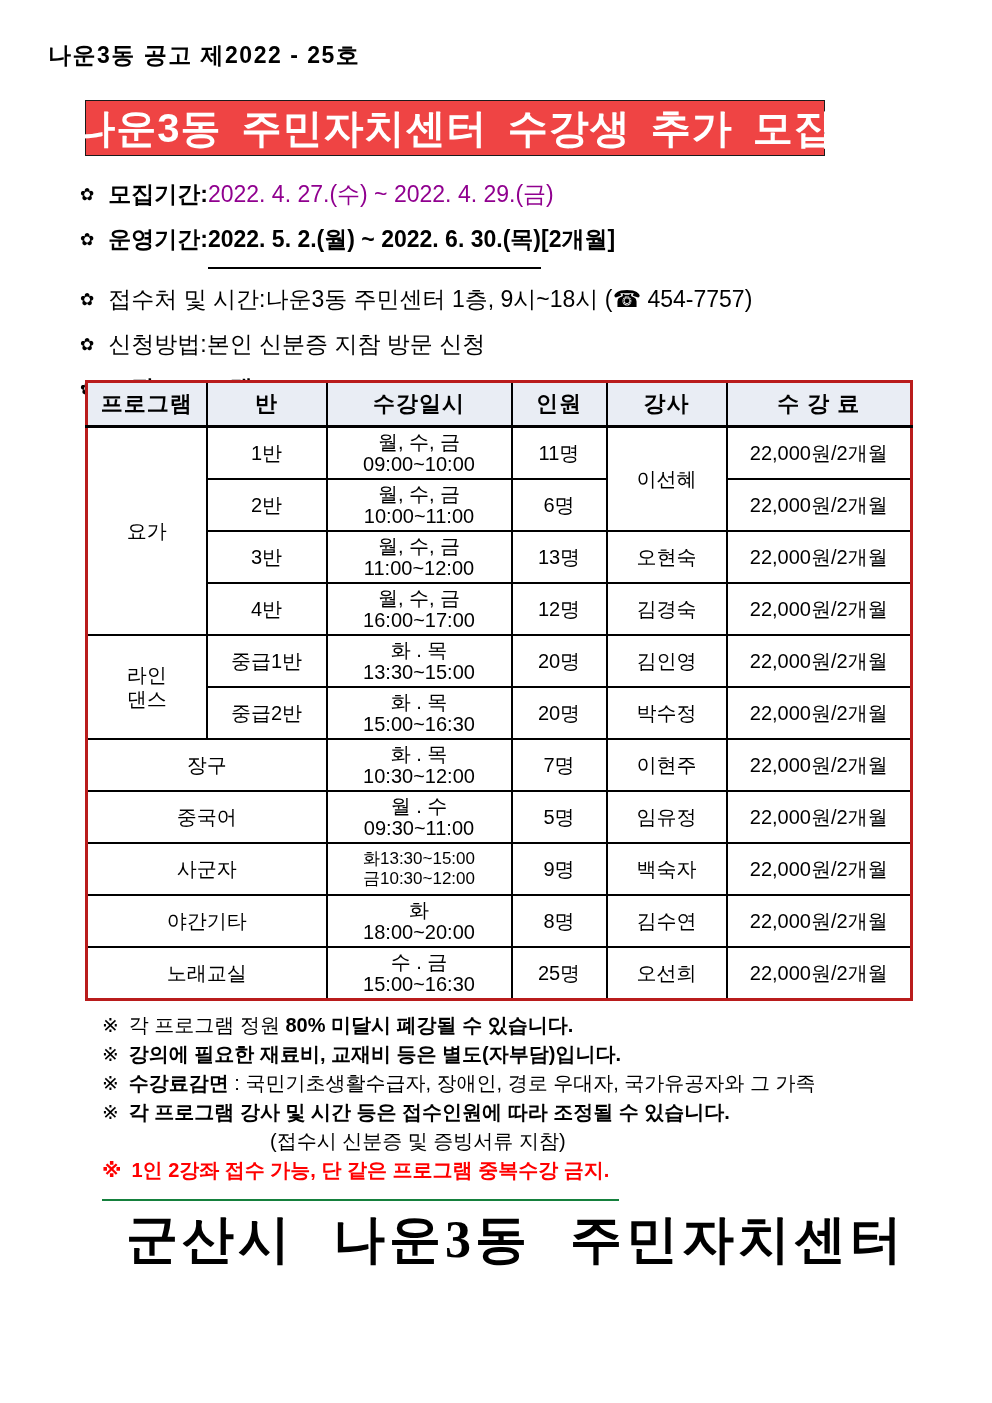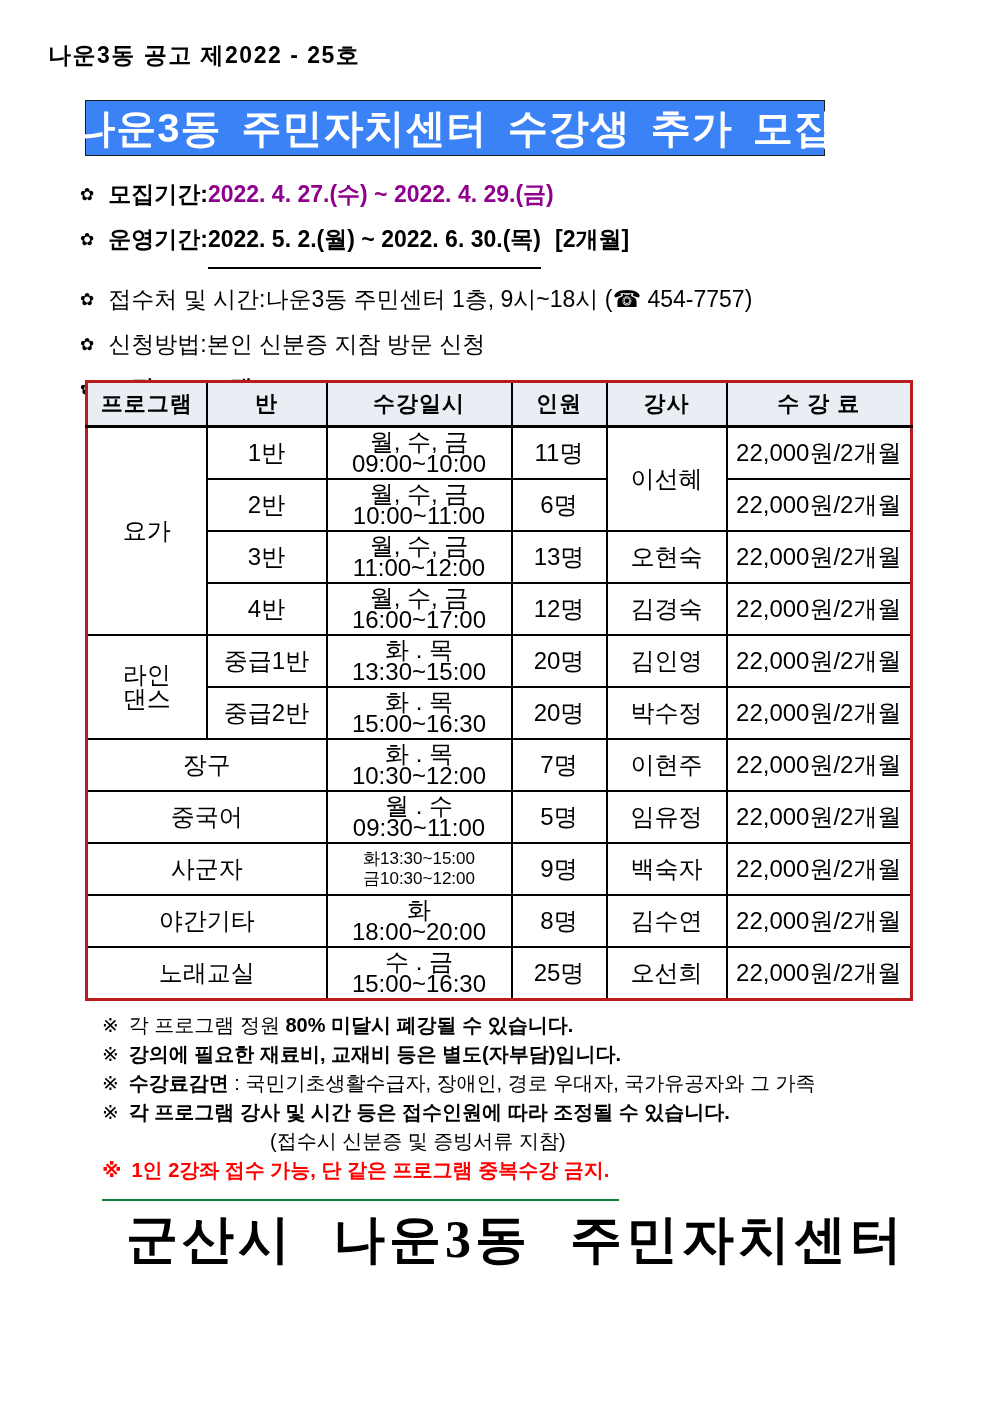--- a/index.html
+++ b/index.html
@@ -12,56 +12,56 @@
 
   
   .notice-no{
     position:absolute;left:48px;top:40px;
     font-size:23px;font-weight:bold;letter-spacing:1.5px;white-space:nowrap;
   }
 
   
   .banner{
     position:absolute;left:85px;top:100px;width:740px;height:56px;
-    background:#3b82f6;border:1px solid #1b1b1b;box-sizing:border-box;
+    background:#ef4444;border:1px solid #1b1b1b;box-sizing:border-box;
     display:flex;align-items:center;justify-content:center;
   }
   .banner .banner-text{
     color:#ffffff;font-weight:bold;font-size:40px;
     letter-spacing:1px;word-spacing:8px;white-space:nowrap;
   }
 
   
   .bullets{position:absolute;left:80px;top:181px;width:880px;}
   .b-line{display:flex;align-items:baseline;white-space:nowrap;font-size:23px;line-height:26px;}
   .b-line .flower{font-size:17px;margin-right:14px;position:relative;top:-2px;}
   .b1{margin-bottom:16px;}
   .b2{margin-bottom:17px;}
   .b3{margin-bottom:16px;}
   .b4{margin-bottom:15px;}
   .lbl-bold{font-weight:bold;}
-  .purple{color:#90008f;font-weight:bold;}
+  .purple{color:#90008f;font-weight:normal;}
   .underlined-val{font-weight:bold;border-bottom:2px solid #000;padding-bottom:15px;}
-  .suffix-bold{font-weight:bold;margin-left:14px;}
+  .suffix-bold{font-weight:bold;}
 
   
   table.prog{
     position:absolute;left:85px;top:380px;width:825px;
     border-collapse:collapse;table-layout:fixed;
     border:3px solid #b91c1c;
   }
   table.prog th,table.prog td{
     border:2px solid #000;text-align:center;vertical-align:middle;
     padding:0;overflow:hidden;
   }
   table.prog thead th{
     height:42px;background:#e9edf4;font-size:22px;font-weight:bold;
     border-bottom:3px solid #000;letter-spacing:1px;
   }
-  table.prog tbody td{height:50px;font-size:24px;}
+  table.prog tbody td{height:50px;font-size:20px;}
   td.sched{font-size:19px;line-height:22px;}
   td.sched.small{font-size:17px;line-height:20px;}
   td.fee{font-size:20px;}
   td.prog-name{font-size:21px;line-height:24px;}
 
   
   .notes{position:absolute;left:62px;top:1014px;width:900px;font-size:20px;margin-left:40px;}
   .note-line{white-space:nowrap;line-height:22px;margin-bottom:7px;}
   .note-line .mk{margin-right:10px;}
   .nb{font-weight:bold;}

